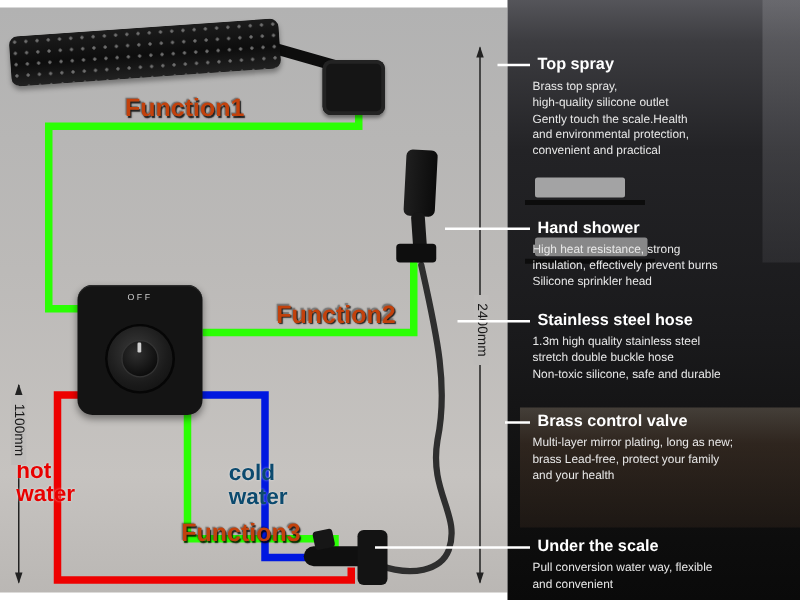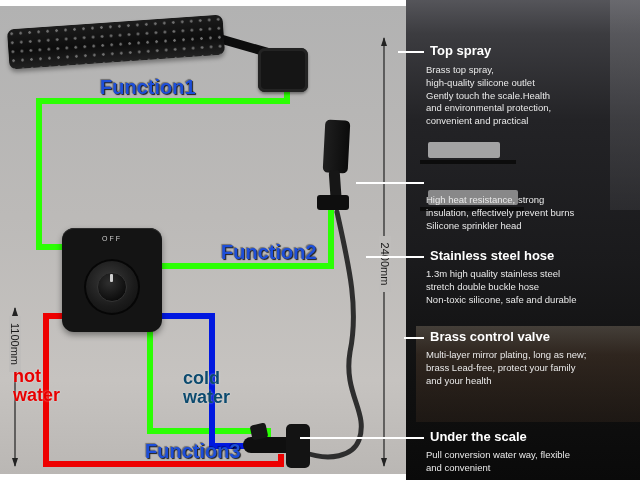--- a/index.html
+++ b/index.html
@@ -42,21 +42,21 @@
   .hand-shower-head{left:324px;top:120px;width:25px;height:53px;background:linear-gradient(90deg,#1f1f1f,#0b0b0b);
     border-radius:5px;transform:rotate(3deg);}
   .hand-shower-handle{left:330px;top:170px;width:11px;height:40px;background:#161616;border-radius:4px;transform:rotate(-4deg);}
   .hand-shower-bracket{left:317px;top:195px;width:32px;height:15px;background:#0e0e0e;border-radius:3px;}
 
   .spout-plate{left:286px;top:424px;width:24px;height:44px;background:#131313;border-radius:5px;}
   .spout-body{left:243px;top:437px;width:48px;height:16px;background:#0f0f0f;border-radius:8px 3px 3px 8px;}
   .spout-lever{left:251px;top:424px;width:16px;height:15px;background:#161616;border-radius:3px;transform:rotate(-12deg);}
 
   
-  .fn-label{position:absolute;z-index:6;font-size:20px;font-weight:bold;color:#1d4ed8;
+  .fn-label{position:absolute;z-index:6;font-size:20px;font-weight:bold;color:#c2410c;
     text-shadow:1px 1px 1px rgba(0,0,0,.85), -1px -1px 1px rgba(0,0,0,.4);white-space:nowrap;text-align:center;}
   .water-label{position:absolute;z-index:6;font-size:18px;font-weight:bold;line-height:1.05;white-space:pre-line;
     text-shadow:0 0 2px rgba(255,255,255,.6);}
   .hot{color:#e80000;}
   .cold{color:#0c4a6e;}
   .dim-label{position:absolute;z-index:6;width:56px;text-align:center;font-size:11px;color:#1a1a1a;
     background:#bfbdbb;white-space:nowrap;}
 
   
   .anno-title{position:absolute;z-index:7;color:#ffffff;font-size:13px;font-weight:bold;white-space:nowrap;}
@@ -114,21 +114,21 @@
   <div class="fixture hand-shower-head"></div>
   <div class="fixture hand-shower-handle"></div>
   <div class="fixture hand-shower-bracket"></div>
 
   <div class="fixture spout-body"></div>
   <div class="fixture spout-lever"></div>
   <div class="fixture spout-plate"></div>
 
   <div class="fn-label" style="left:100px;top:76px;">Function1</div>
   <div class="fn-label" style="left:221px;top:241px;">Function2</div>
-  <div class="fn-label" style="left:97px;top:440px;padding-left:48px;">Function3</div>
+  <div class="fn-label" style="left:97px;top:416px;padding-left:48px;">Function3</div>
 
   <div class="water-label hot" style="left:13px;top:367px;">hot
 water</div>
   <div class="water-label cold" style="left:183px;top:369px;">cold
 water</div>
 
   <div class="dim-label" style="left:357px;top:258px;transform:rotate(90deg);">2400mm</div>
   <div class="dim-label" style="left:-13px;top:338px;transform:rotate(90deg);">1100mm</div>
 
   <div class="callout" style="left:398px;top:51px;width:26px;"></div>
@@ -137,20 +137,21 @@
   <div class="callout" style="left:404px;top:337px;width:20px;"></div>
   <div class="callout" style="left:300px;top:437px;width:124px;"></div>
 
   <div class="anno-title" style="left:430px;top:43px;">Top spray</div>
   <div class="anno-desc" style="left:426px;top:64px;">Brass top spray,
 high-quality silicone outlet
 Gently touch the scale.Health
 and environmental protection,
 convenient and practical</div>
 
+  <div class="anno-title" style="left:430px;top:174px;">Hand shower</div>
   <div class="anno-desc" style="left:426px;top:194px;">High heat resistance, strong
 insulation, effectively prevent burns
 Silicone sprinkler head</div>
 
   <div class="anno-title" style="left:430px;top:248px;">Stainless steel hose</div>
   <div class="anno-desc" style="left:426px;top:268px;">1.3m high quality stainless steel
 stretch double buckle hose
 Non-toxic silicone, safe and durable</div>
 
   <div class="anno-title" style="left:430px;top:329px;text-align:right;">Brass control valve</div>

